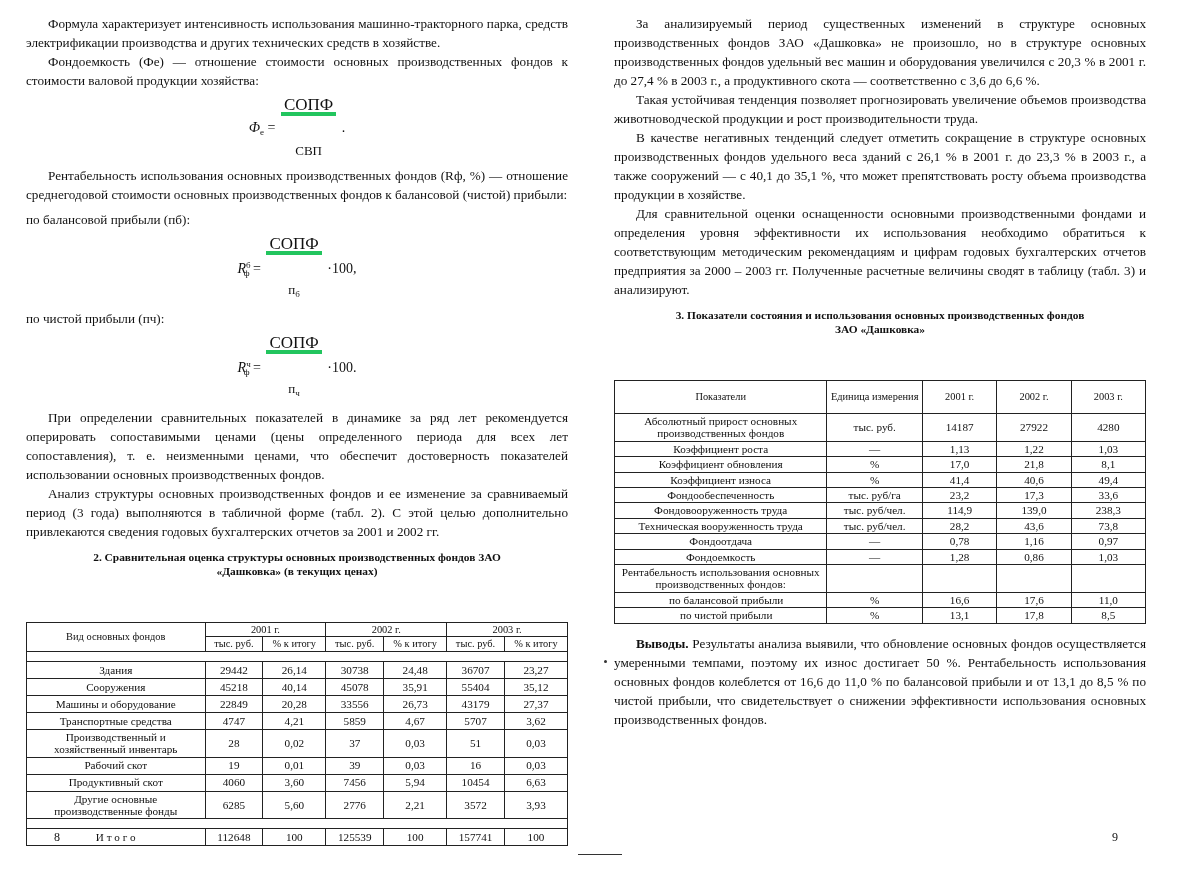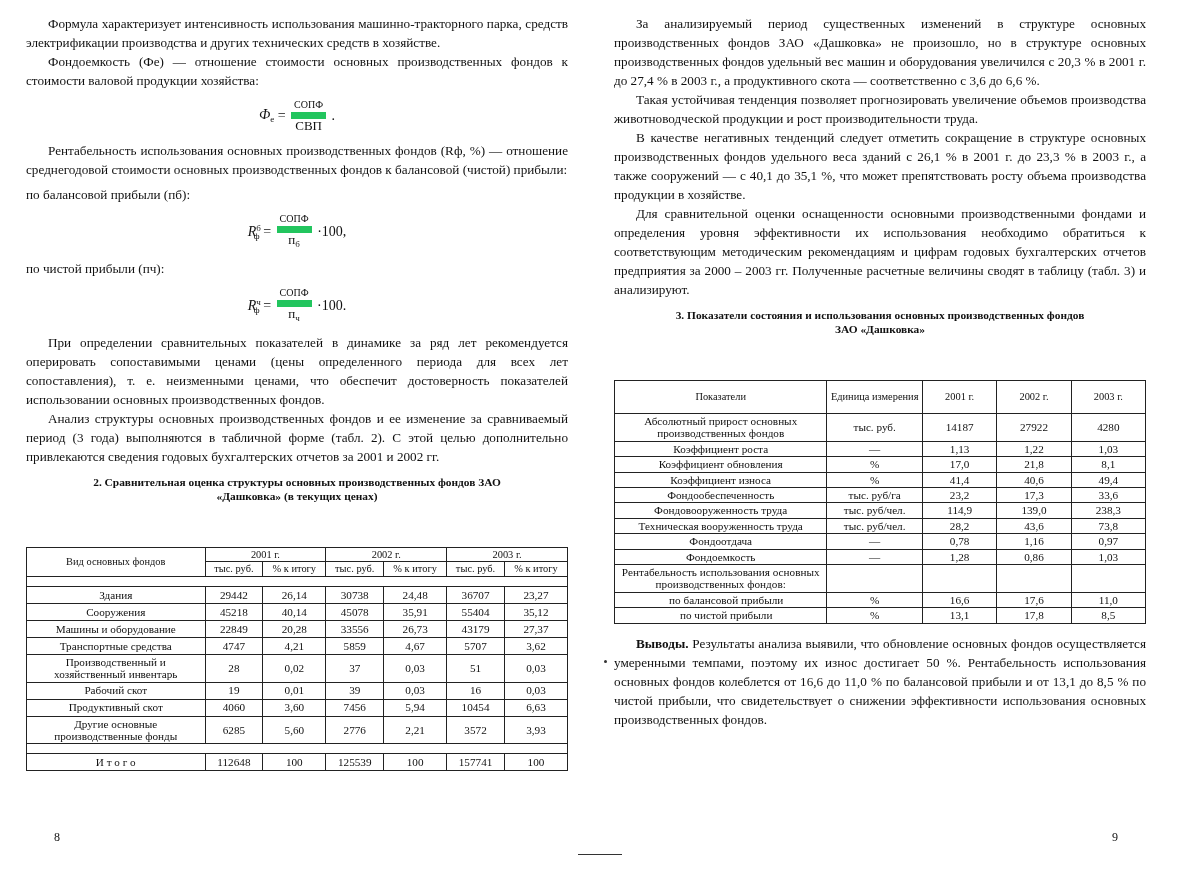--- a/index.html
+++ b/index.html
@@ -48,30 +48,31 @@
     font-size: 14px;
   }
   .frac {
     display: inline-block;
     vertical-align: middle;
     text-align: center;
     margin: 0 2px;
   }
   .frac .num {
     display: block;
-    border-bottom: 7px solid #22c55e;
+    border-bottom: 4px solid #22c55e;
     padding: 0 3px;
     line-height: 14px;
-    font-size: 10px;
+    font-size: 17px;
   }
   .frac .den {
     display: block;
     padding: 0 3px;
     line-height: 14px;
     font-size: 13px;
+    margin-top: 28px;
   }
   .eqitem { display: inline-block; vertical-align: middle; }
   sub.s { font-size: 9px; vertical-align: -3px; }
   sup.s { font-size: 9px; vertical-align: 5px; }
 
   .lead {
     text-align: center;
     font-size: 11.4px;
     font-weight: bold;
     line-height: 13.5px;

